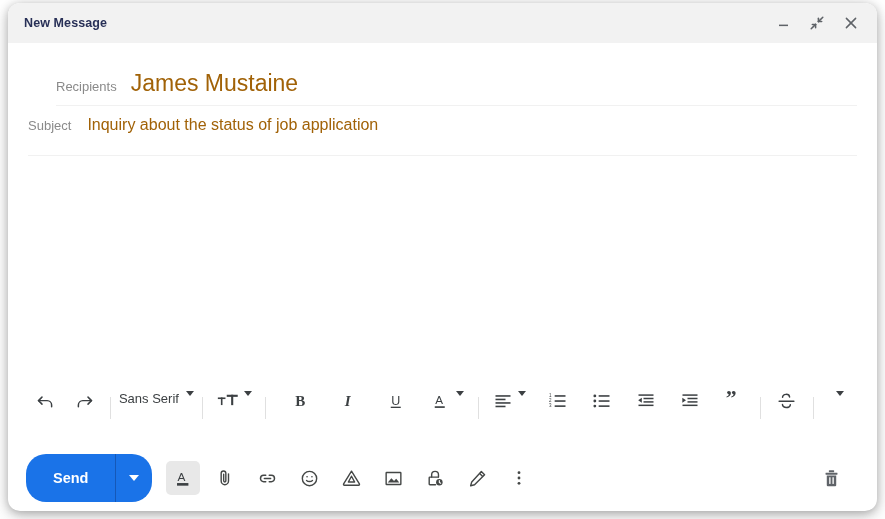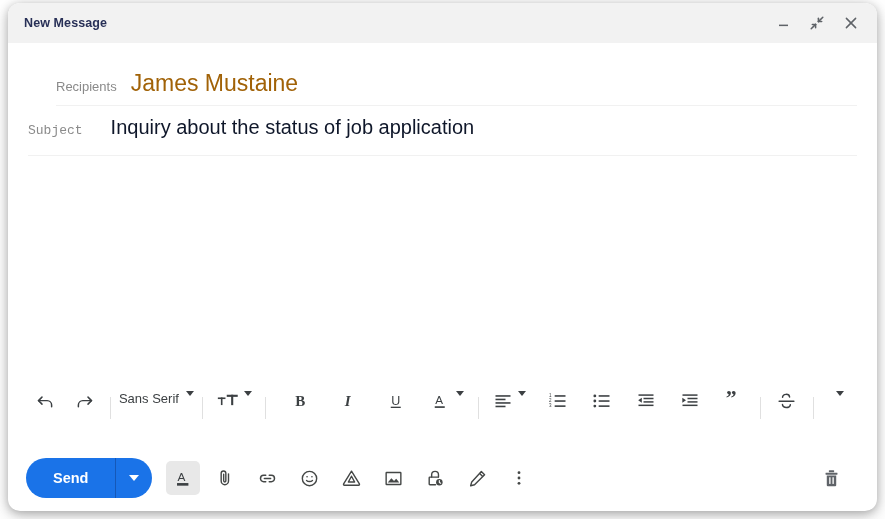--- a/index.html
+++ b/index.html
@@ -75,27 +75,27 @@
     box-sizing: border-box;
   }
   .field-row.recipients { padding-top: 14px; margin-left: 28px; }
   .field-row.subject { padding-top: 10px; }
   .field-label {
     color: #8a8a8a;
     font-size: 13px;
     flex: none;
   }
   .field-label.recipients-label { margin-right: 14px; }
-  .field-label.subject-label { margin-right: 28px; font-family: Liberation Mono, monospace; }
+  .field-label.subject-label { margin-right: 16px; }
   .field-value {
     color: #5f6368;
     font-weight: normal;
   }
   .recipients-value { font-size: 23px; color: #a16207; }
-  .subject-value { font-size: 20px; color: #0f172a; }
+  .subject-value { font-size: 16px; color: #a16207; }
 
   
   .body-area {
     flex: 1 1 auto;
     background: #ffffff;
     padding: 14px 20px;
     font-size: 13px;
     color: #202124;
     overflow: hidden;
   }
@@ -153,21 +153,21 @@
     display: flex;
     align-items: center;
     padding: 0 16px 0 18px;
     gap: 0;
   }
   .send-group {
     display: flex;
     align-items: stretch;
     background: #1a73e8;
     border-radius: 20px;
-    height: 40px;
+    height: 48px;
     overflow: hidden;
     cursor: pointer;
     flex: none;
   }
   .send-label {
     display: flex;
     align-items: center;
     justify-content: center;
     color: #ffffff;
     font-size: 14.5px;

